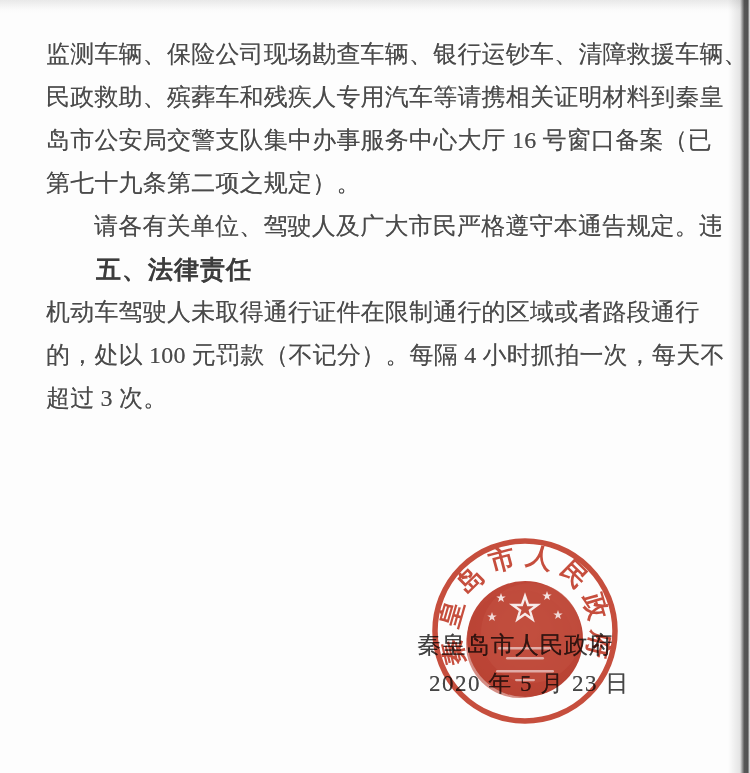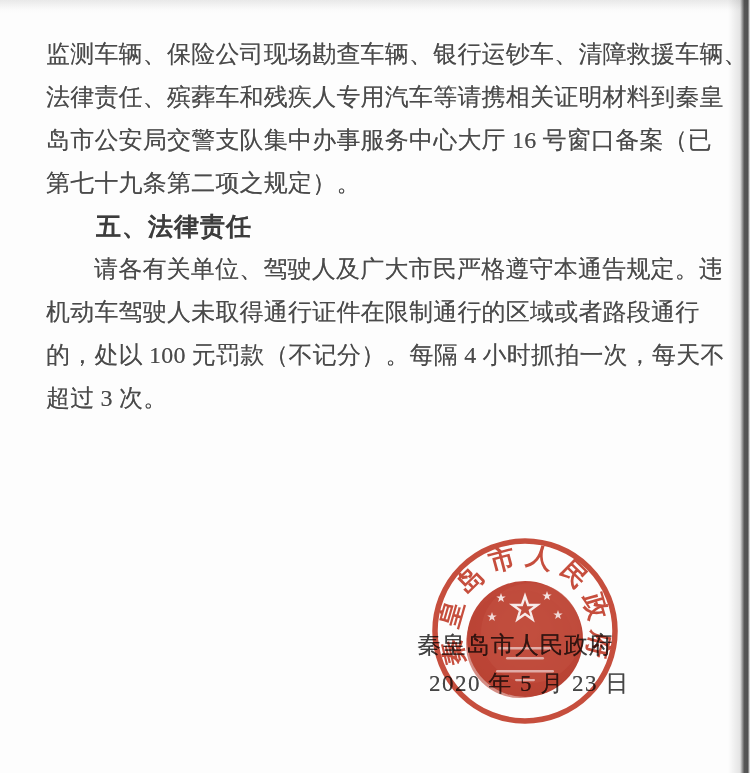--- a/index.html
+++ b/index.html
@@ -61,25 +61,25 @@
     pointer-events:none;
   }
 </style>
 </head>
 <body>
 
 <div class="page">
 
   <div class="doc-text">
       <div class="doc-line">监测车辆、保险公司现场勘查车辆、银行运钞车、清障救援车辆、</div>
-      <div class="doc-line">法律责任、殡葬车和残疾人专用汽车等请携相关证明材料到秦皇</div>
+      <div class="doc-line">民政救助、殡葬车和残疾人专用汽车等请携相关证明材料到秦皇</div>
       <div class="doc-line">岛市公安局交警支队集中办事服务中心大厅 16 号窗口备案（已</div>
       <div class="doc-line">第七十九条第二项之规定）。</div>
+      <div class="doc-line indent">请各有关单位、驾驶人及广大市民严格遵守本通告规定。违</div>
       <div class="doc-line heading">五、法律责任</div>
-      <div class="doc-line indent">请各有关单位、驾驶人及广大市民严格遵守本通告规定。违</div>
       <div class="doc-line">机动车驾驶人未取得通行证件在限制通行的区域或者路段通行</div>
       <div class="doc-line">的，处以 100 元罚款（不记分）。每隔 4 小时抓拍一次，每天不</div>
       <div class="doc-line">超过 3 次。</div>
     </div>
 
   <div class="sig-issuer">秦皇岛市人民政府</div>
   <div class="sig-date">2020 年 5 月 23 日</div>
 
   <svg class="seal" width="210" height="210" viewBox="0 0 210 210">
     <defs>

